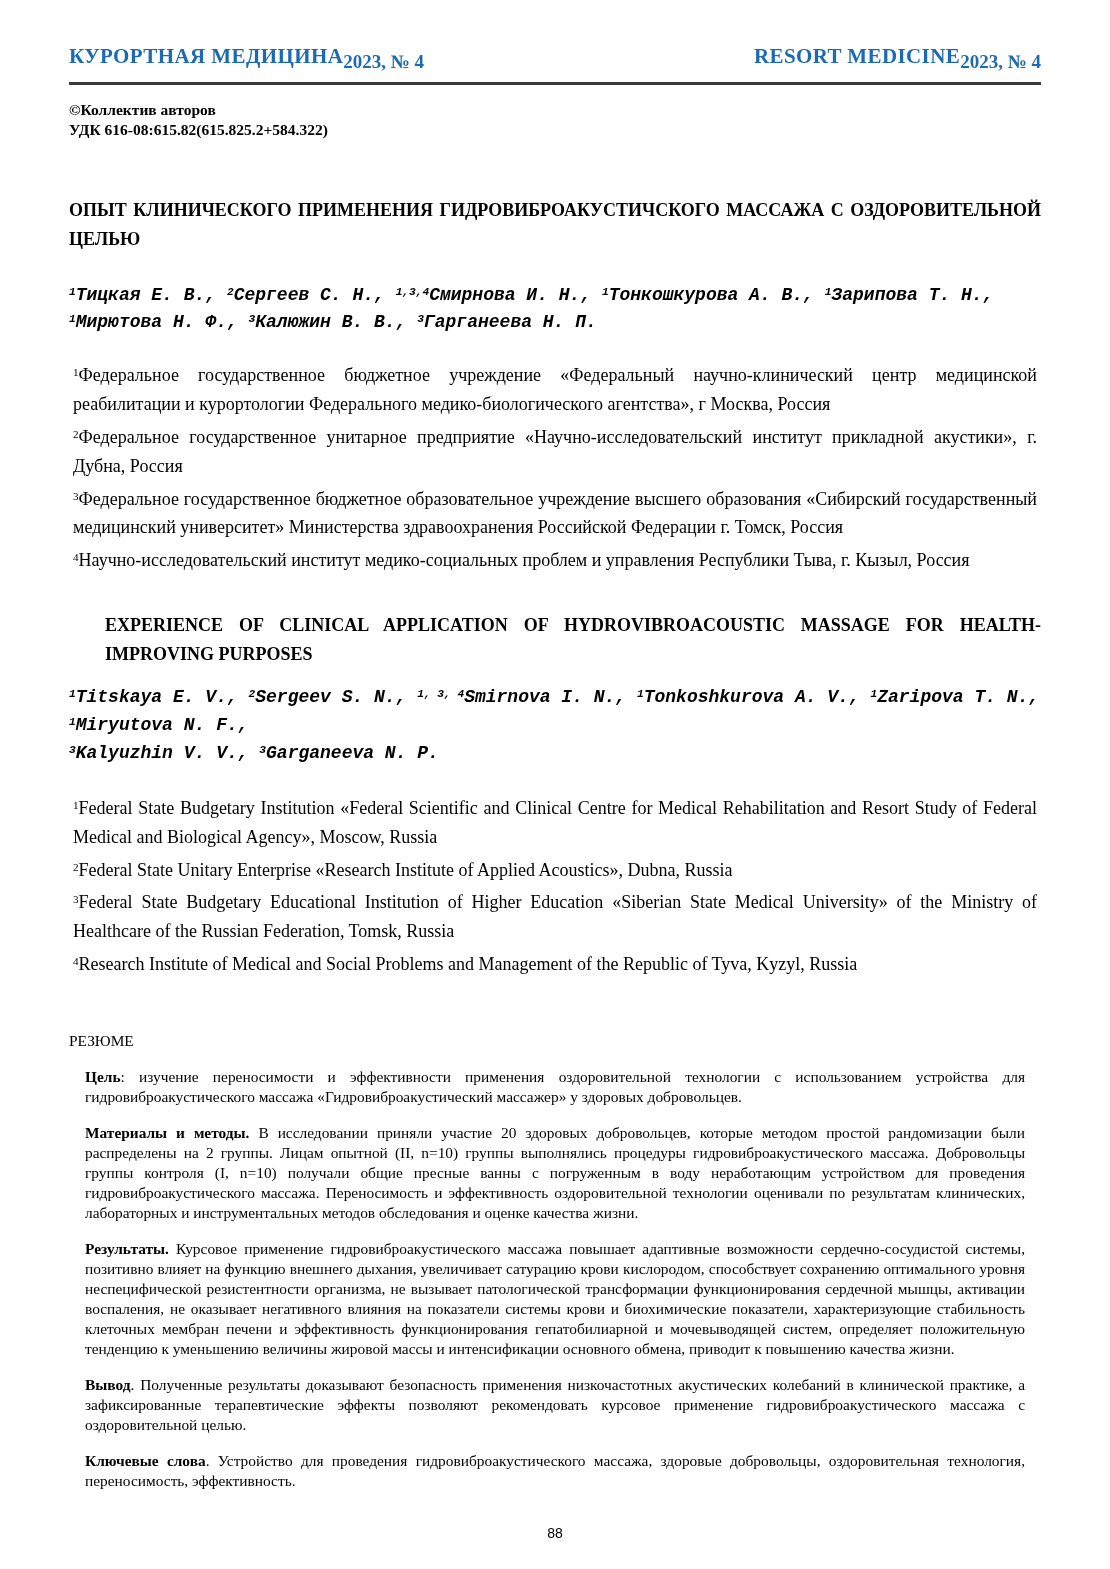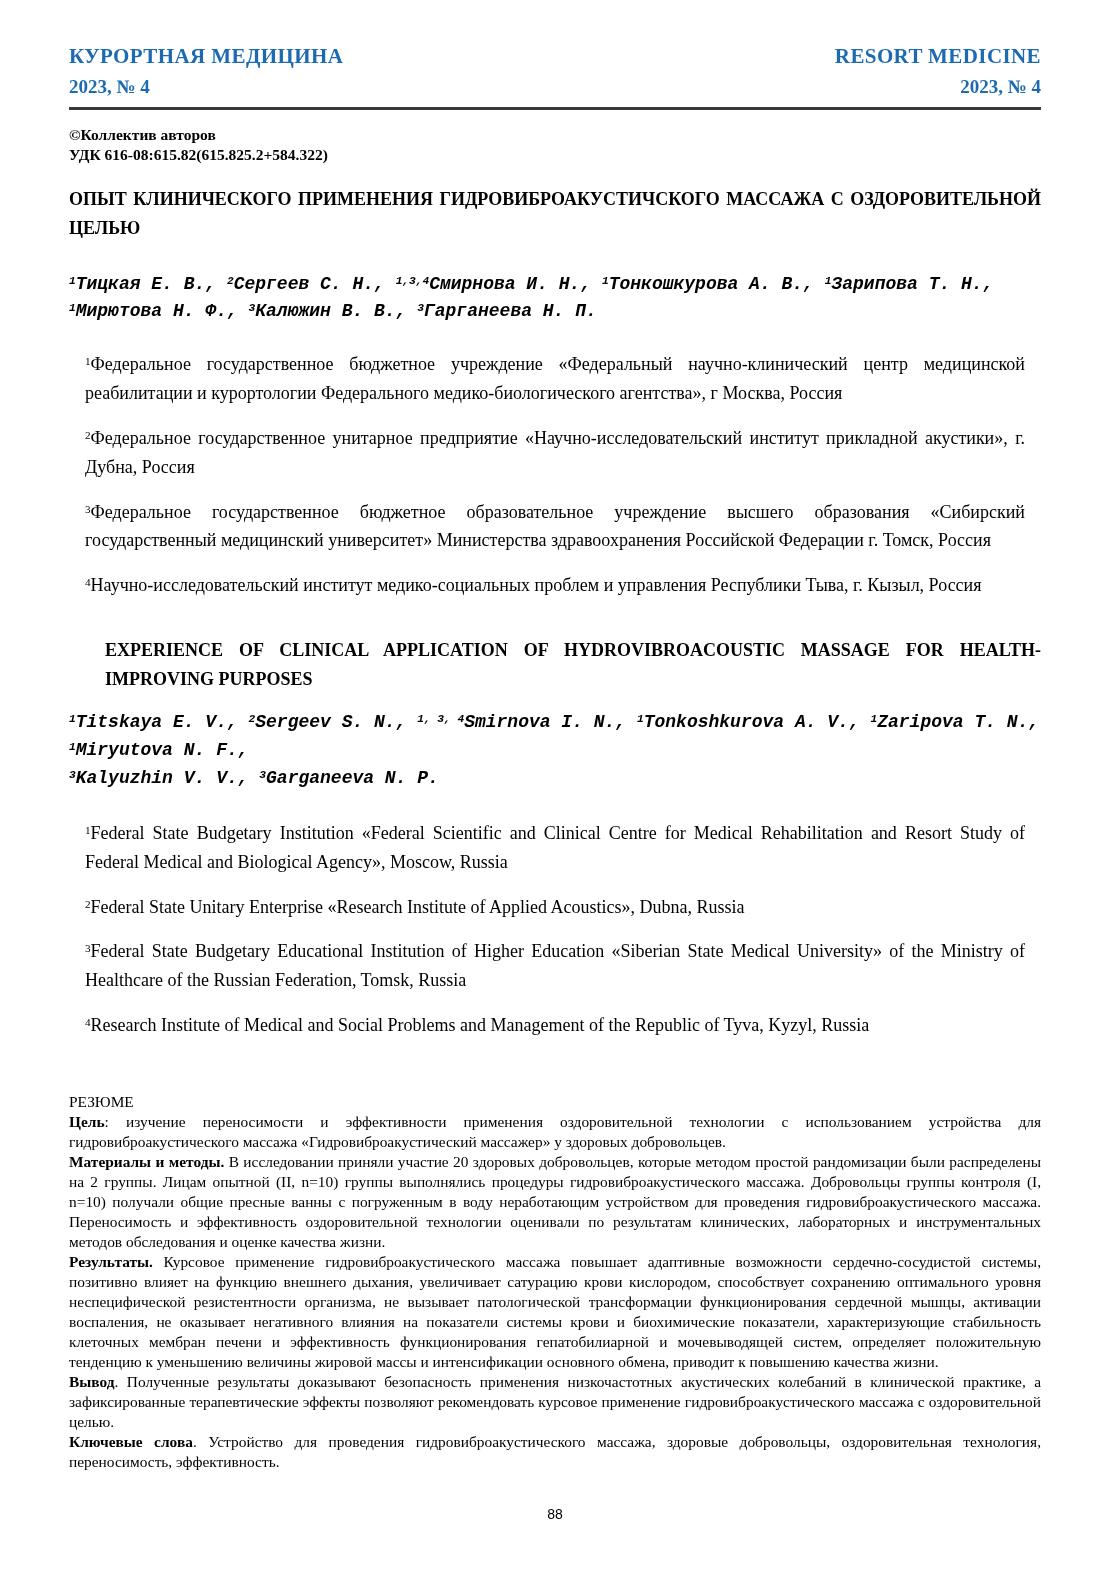--- a/index.html
+++ b/index.html
@@ -1,45 +1,45 @@
 <!DOCTYPE html>
 <html lang="ru"><head>
 <meta charset="utf-8">
 <style>
   html,body{margin:0;padding:0;background:#ffffff;color:#000;}
   body{font-family:"Liberation Serif","DejaVu Serif",serif;}
   .page{width:972px;margin:0 auto;padding:44px 0 28px;}
 
   
   .masthead{display:flex;justify-content:space-between;align-items:flex-start;}
-  .mast-col{display:flex;flex-direction:column;}
+  .mast-col{display:flex;flex-direction:row;}
   .mast-right{text-align:right;}
   .journal{color:#1c6bb2;font-weight:700;font-size:21px;letter-spacing:.4px;}
   .issue{color:#1c6bb2;font-weight:700;font-size:19px;margin-top:7px;}
   .rule{border:0;border-top:3px solid #3a3a3a;margin:9px 0 0;}
 
   
   .meta{margin-top:15px;font-size:15.5px;font-weight:700;line-height:1.3;}
   .meta div{margin:0;}
 
   
-  .title{margin-top:20px;font-size:18px;font-weight:700;text-align:justify;line-height:1.62;}
+  .title{margin-top:56px;font-size:18px;font-weight:700;text-align:justify;line-height:1.62;}
   .authors{margin-top:27px;font-size:18px;font-weight:700;font-style:italic;line-height:1.55;font-family:Liberation Mono, monospace;}
   .affils{margin-top:24px;font-size:18px;text-align:justify;line-height:1.6;}
-  .affils p{margin:16px;}
+  .affils p{margin:4px;}
   .block-en{margin-top:36px;margin-left:36px;}
   .authors-en{margin-top:15px;}
   .affils-en{margin-top:26px;}
 
   .sup{font-size:.62em;line-height:0;position:relative;top:-.45em;}
 
   
   .abstract{margin-top:52px;font-size:15.4px;line-height:1.3;text-align:justify;}
   .abs-head{font-weight:400;margin-top:26px;}
-  .abs-p{margin:0;}
+  .abs-p{margin:16px;}
   .abs-p b{font-weight:700;}
 
   .pageno{margin-top:34px;text-align:center;font-size:14px;
           font-family:"Liberation Sans","DejaVu Sans",sans-serif;}
 </style>
 </head>
 <body>
 
 <div class="page">
 

